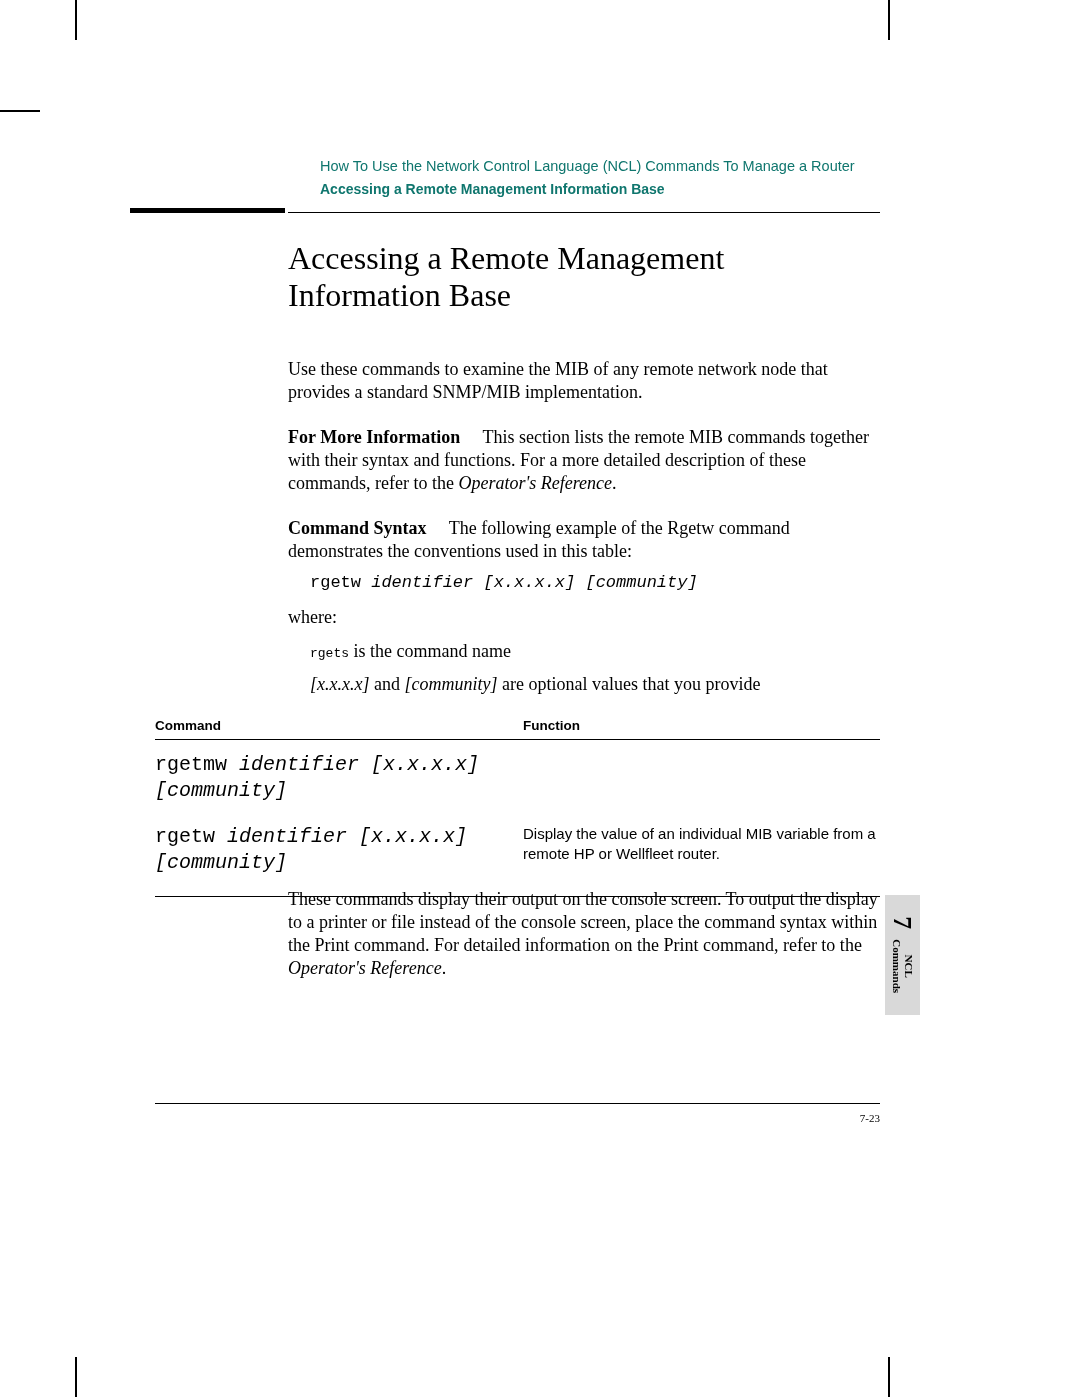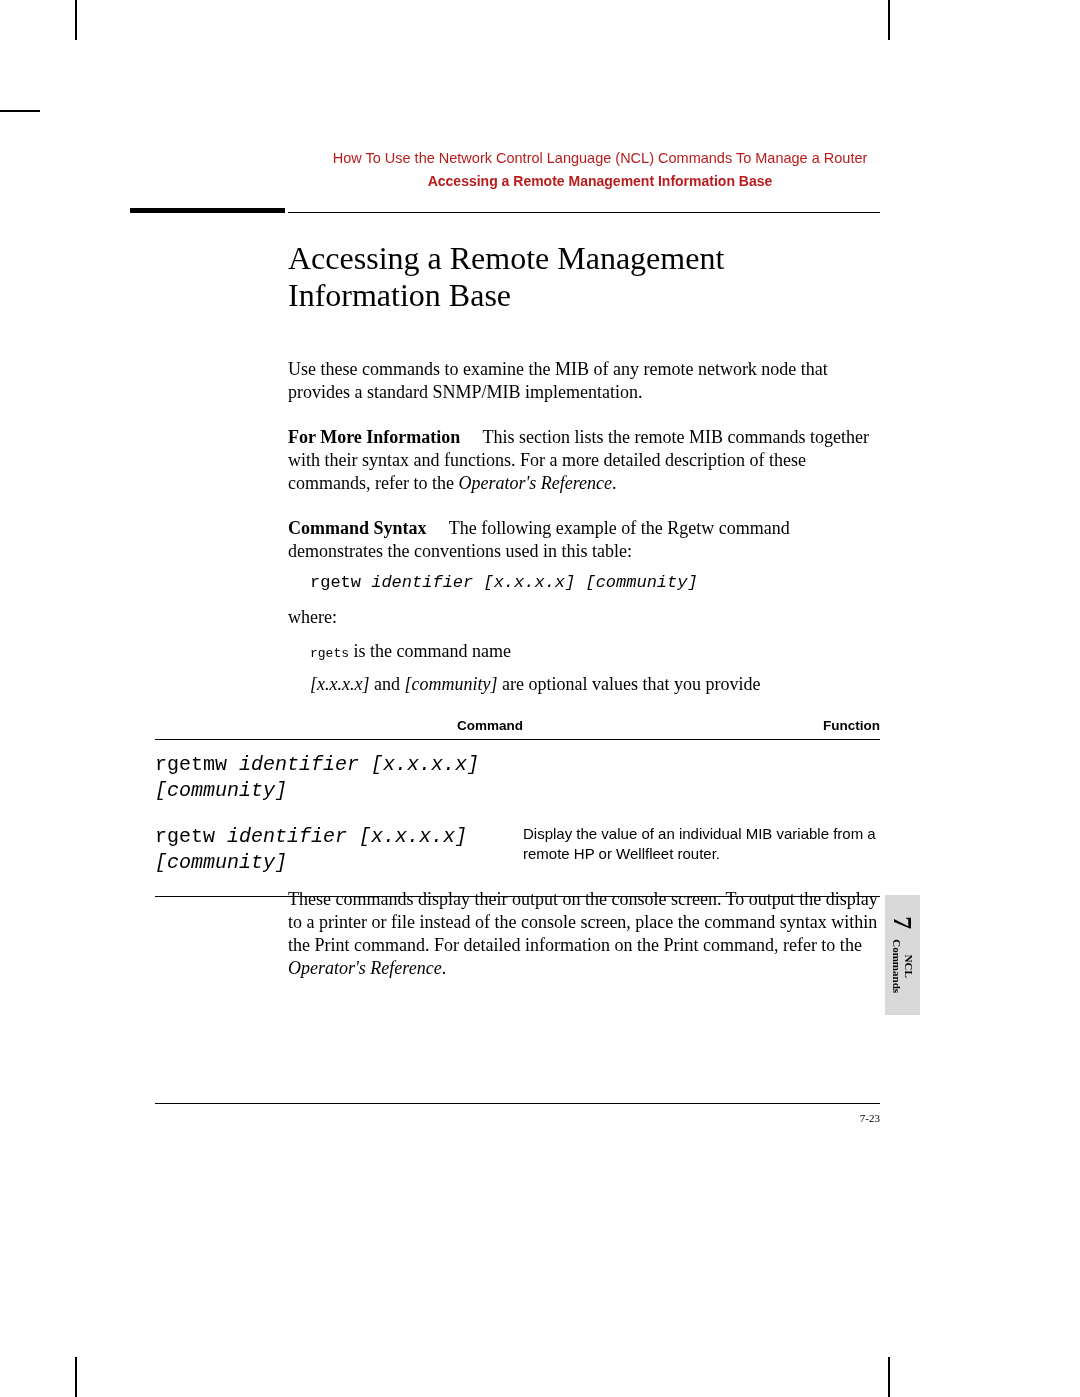--- a/index.html
+++ b/index.html
@@ -15,28 +15,28 @@
   
   .crop {
     position: absolute;
     background: #000;
   }
   .crop.h { height: 1.5px; width: 40px; }
   .crop.v { width: 1.5px; height: 40px; }
 
   .running-head {
     position: absolute;
-    top: 148px;
+    top: 156px;
     right: 200px;
     width: 560px;
-    text-align: center;
+    text-align: left;
     font-family: Arial, Helvetica, sans-serif;
     font-size: 14.5px;
     line-height: 1.4;
-    color: #b91c1c;
+    color: #0f766e;
   }
   .running-head .sub {
     font-weight: bold;
     font-size: 14px;
     margin-top: 4px;
   }
 
   .head-rule-thick {
     position: absolute;
     top: 208px;
@@ -98,21 +98,20 @@
     top: 718px;
     left: 155px;
     right: 200px;
     font-family: Arial, Helvetica, sans-serif;
   }
   .cmd-table .thead {
     border-bottom: 1px solid #000;
     padding-bottom: 6px;
     margin-bottom: 12px;
     display: flex;
-    text-align: right;
   }
   .cmd-table .th {
     font-weight: bold;
     font-size: 13.5px;
   }
   .cmd-table .col-cmd  { width: 368px; flex: 0 0 368px; }
   .cmd-table .col-func { flex: 1 1 auto; }
 
   .cmd-table .row {
     display: flex;

